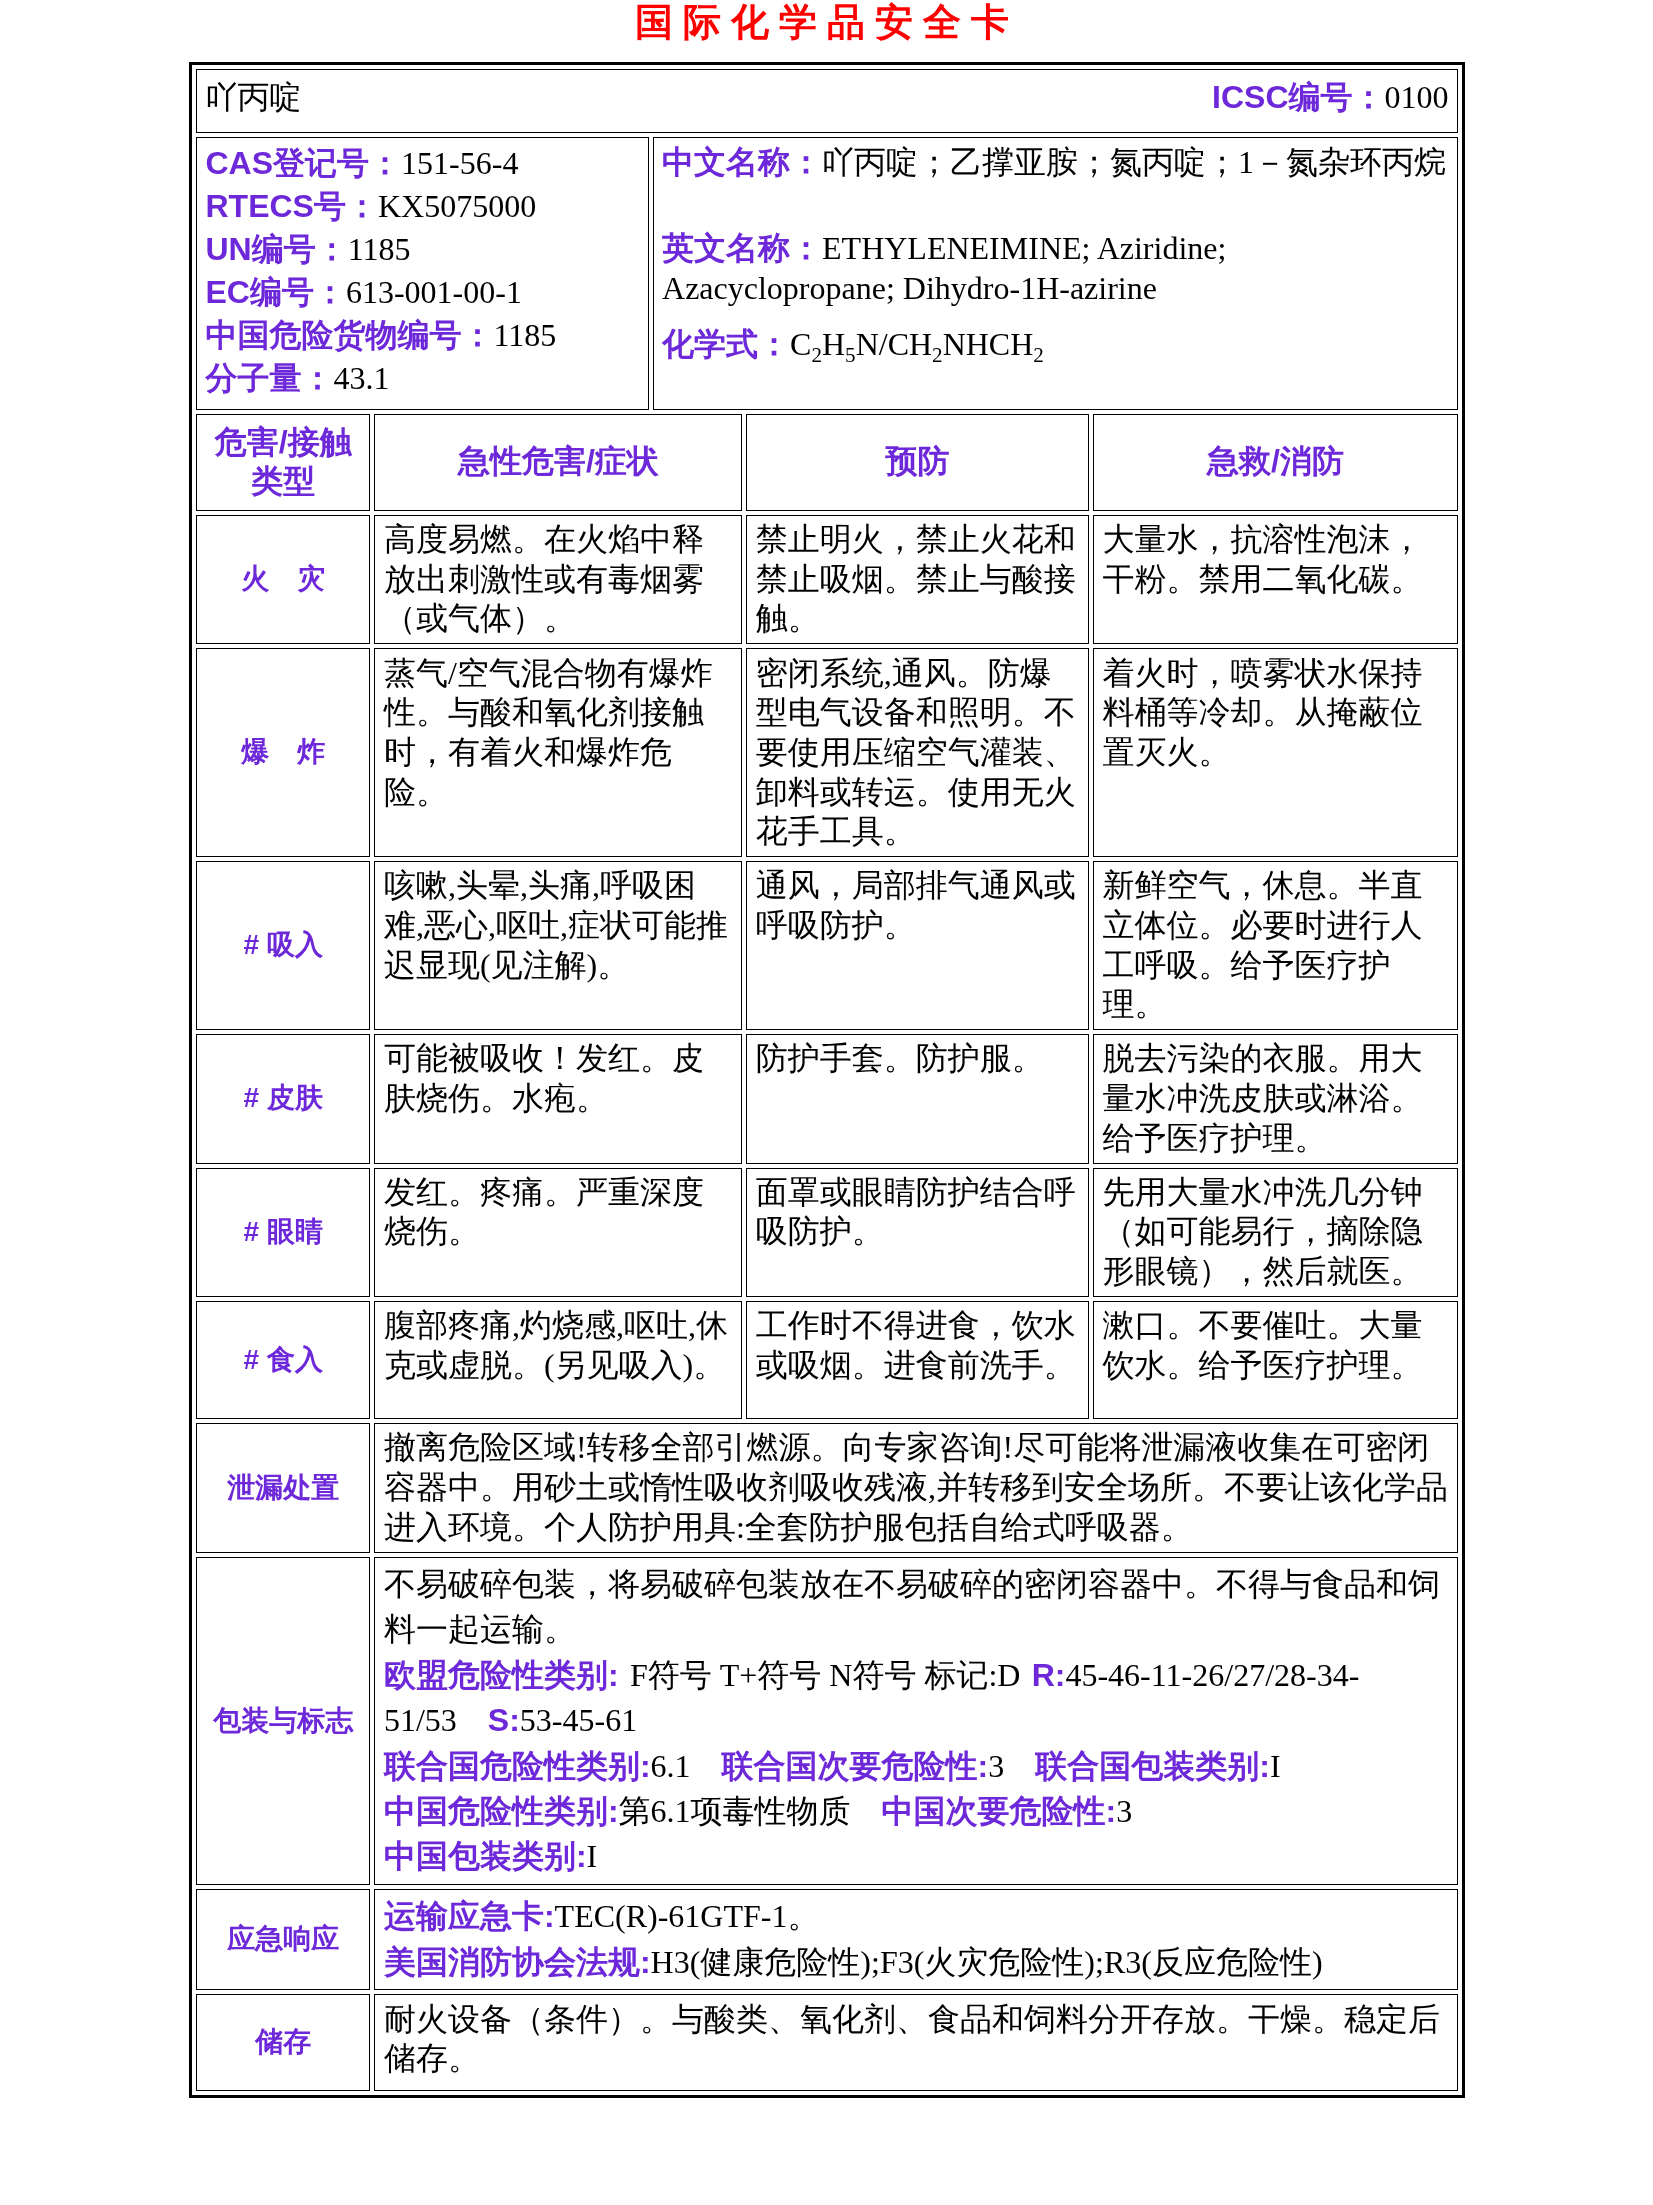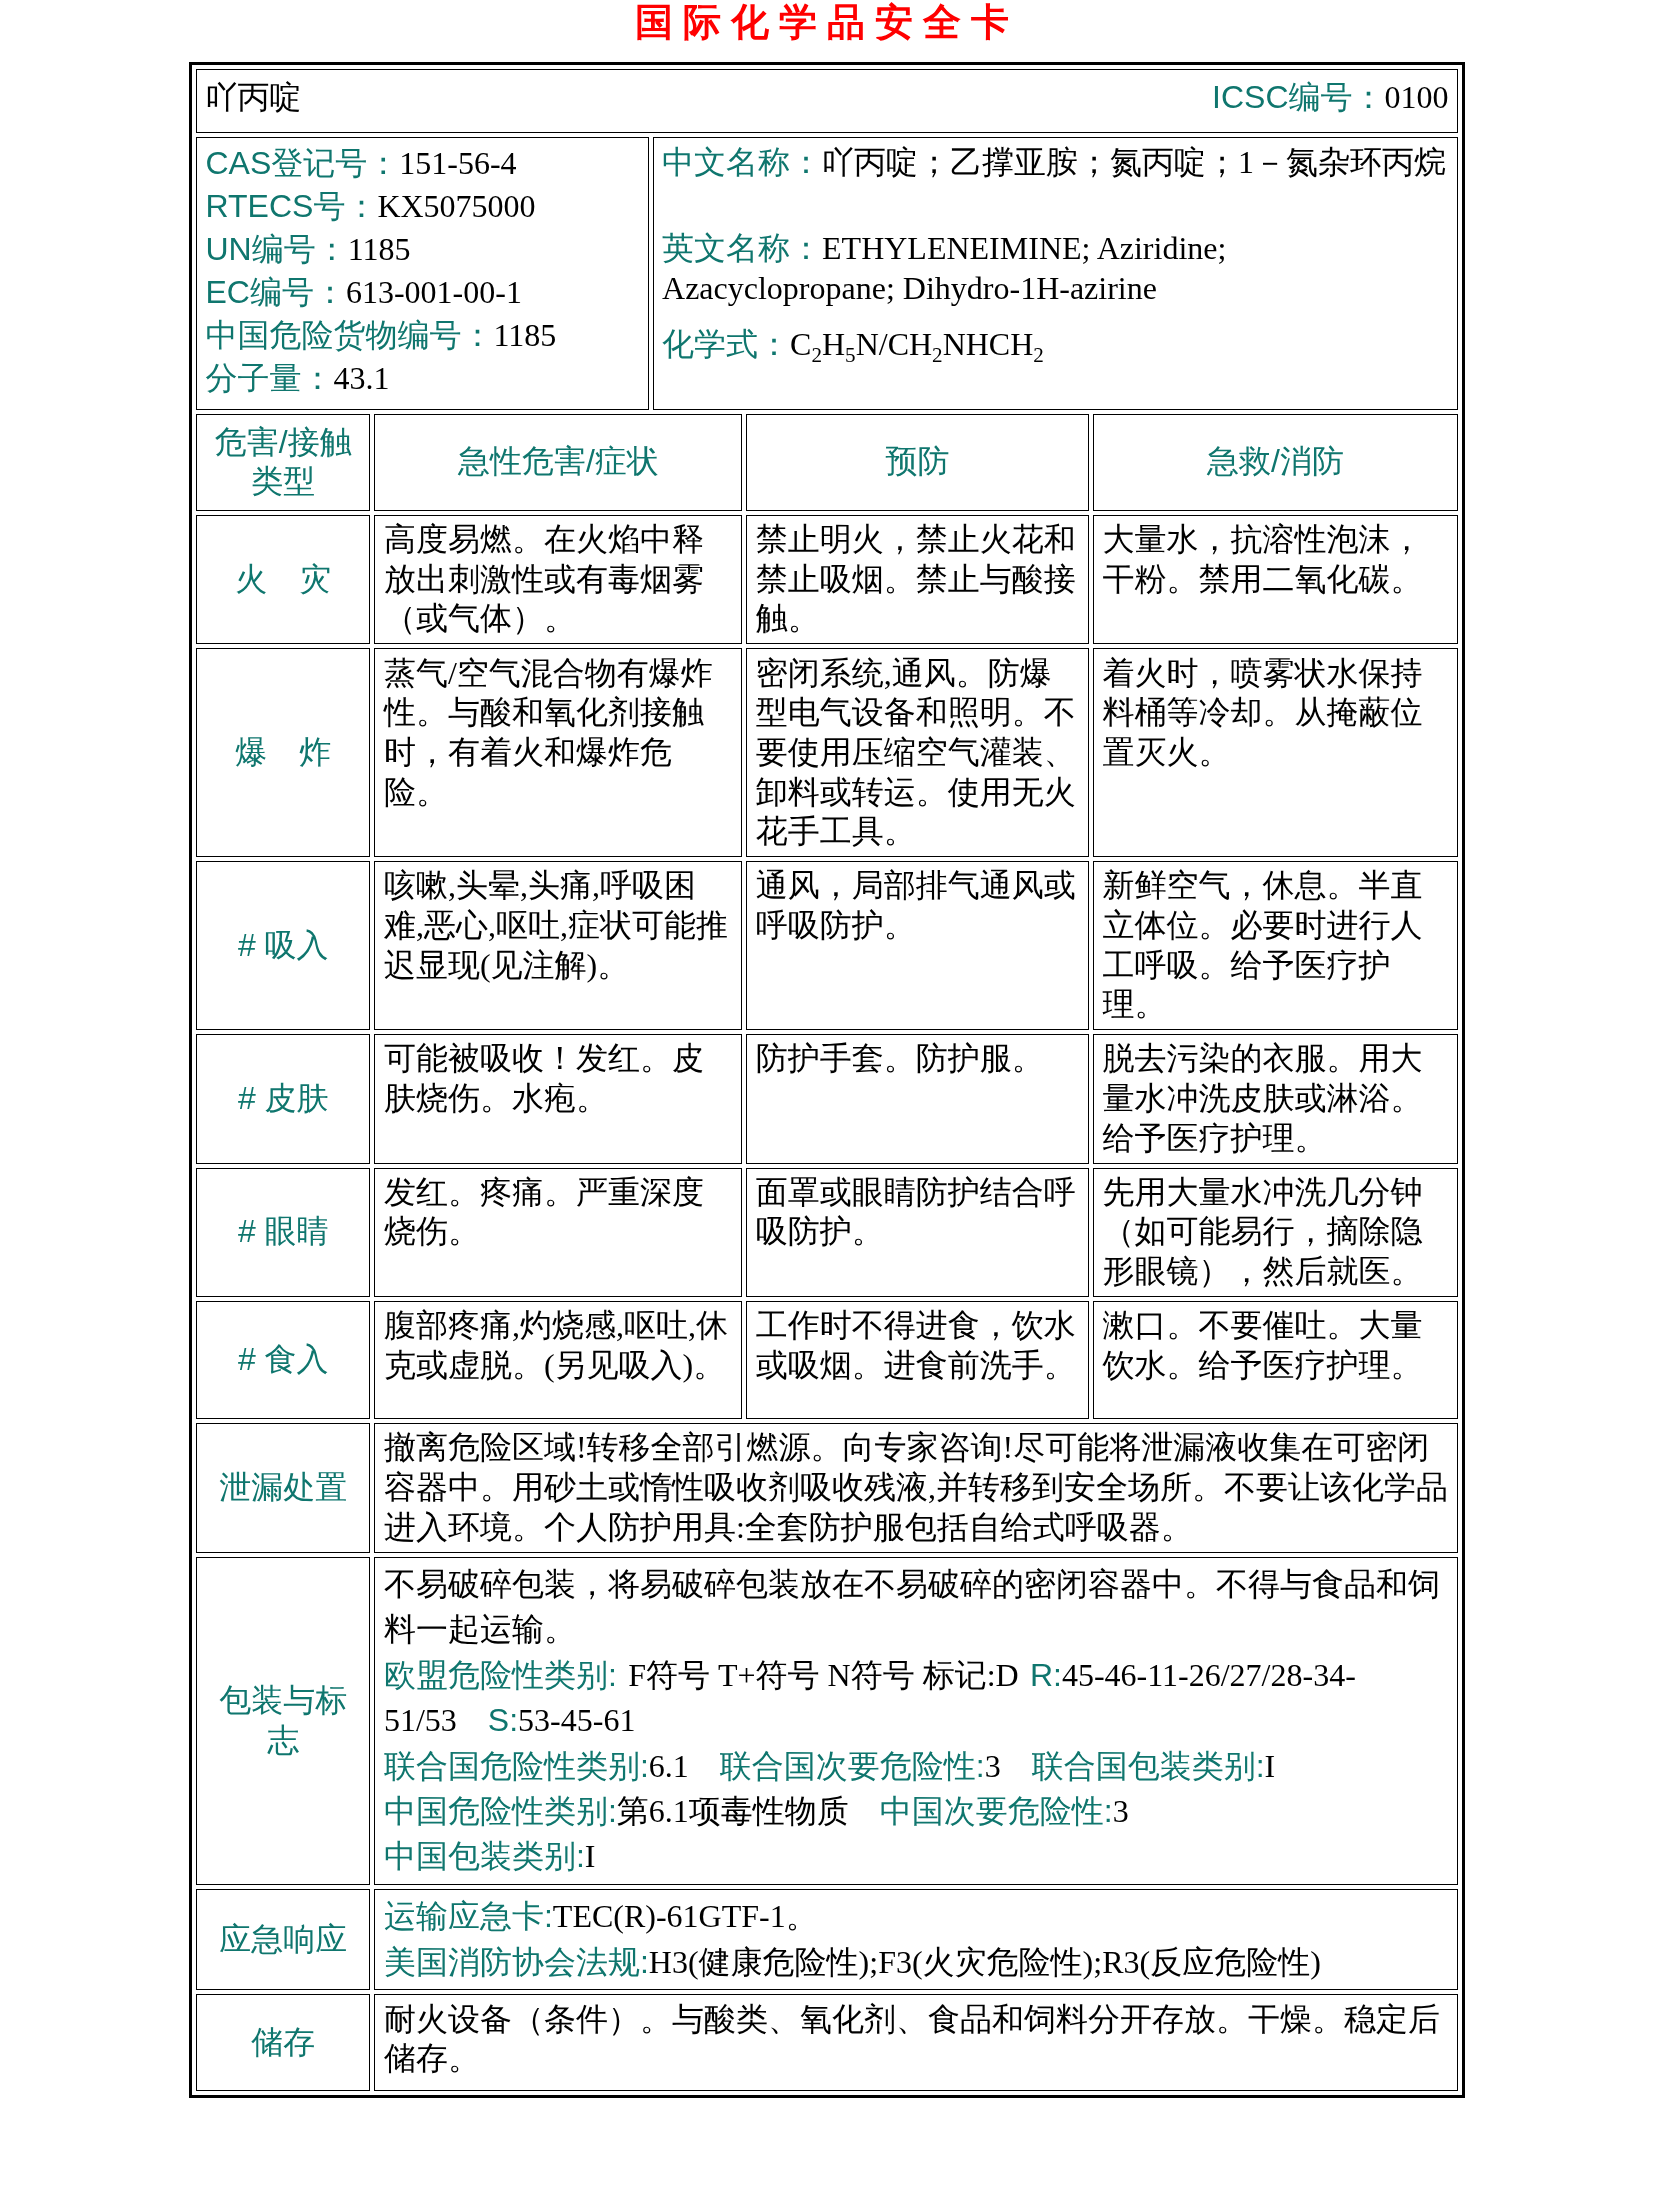--- a/index.html
+++ b/index.html
@@ -37,28 +37,28 @@
     padding: 4.2px 8.5px;
     vertical-align: top;
     font-size: 32px;
     line-height: 1.24;
     word-break: break-word;
     overflow-wrap: break-word;
   }
 
   
   .lbl, td.label {
-    color: #0f766e;
-    font-weight: normal;
+    color: #6d28d9;
+    font-weight: bold;
     font-family: "Liberation Sans", "DejaVu Sans", sans-serif;
   }
   td.label {
     text-align: center;
     vertical-align: middle;
-    font-size: 32px;
+    font-size: 28px;
   }
   tr.head td.label { font-size: 32px; }
 
   .val { color: #000000; font-weight: normal; }
 
   
   .rh-name  { height: 54px;  }
   .rh-info  { height: 262px; }
   .rh-head  { height: 87px; }
   .rh-fire  { height: 107px; }

